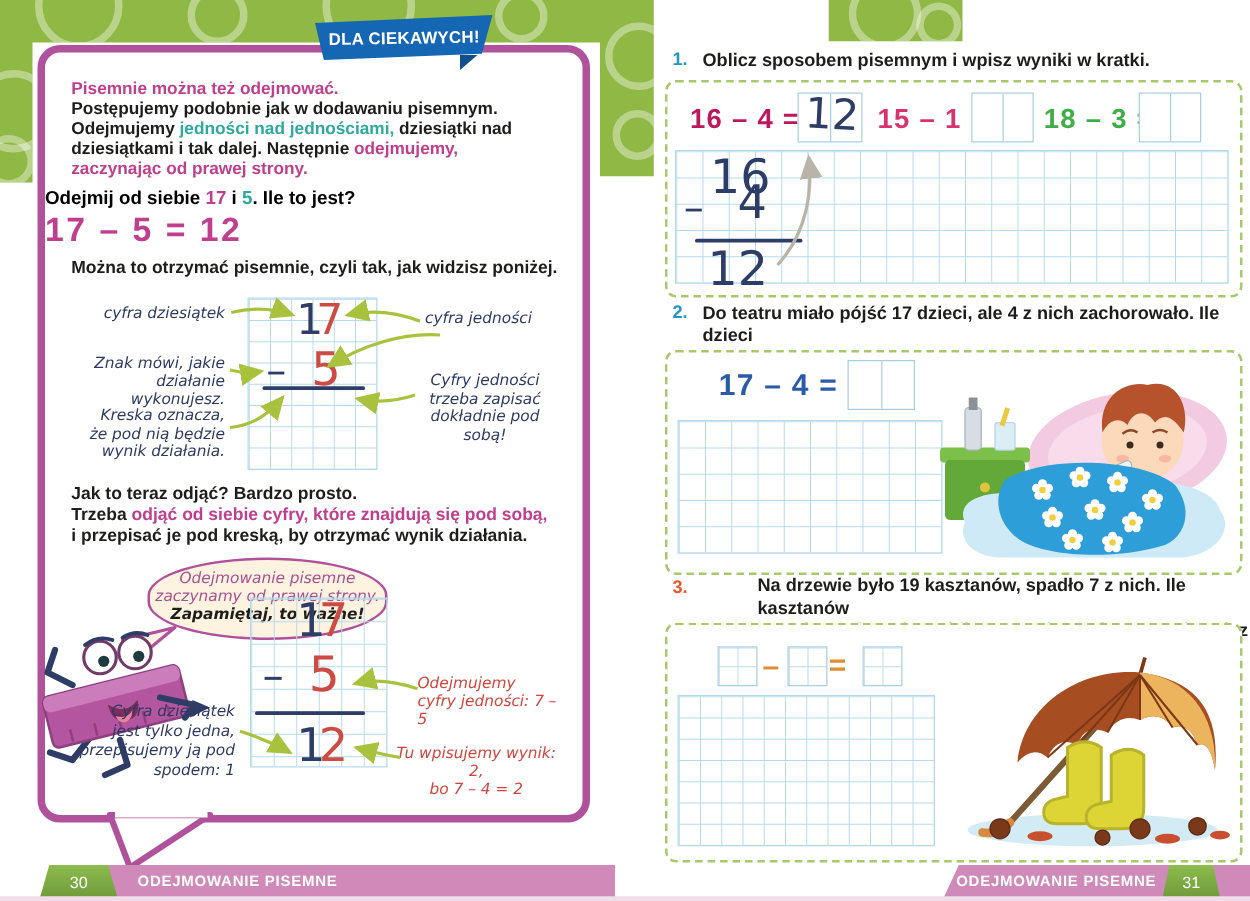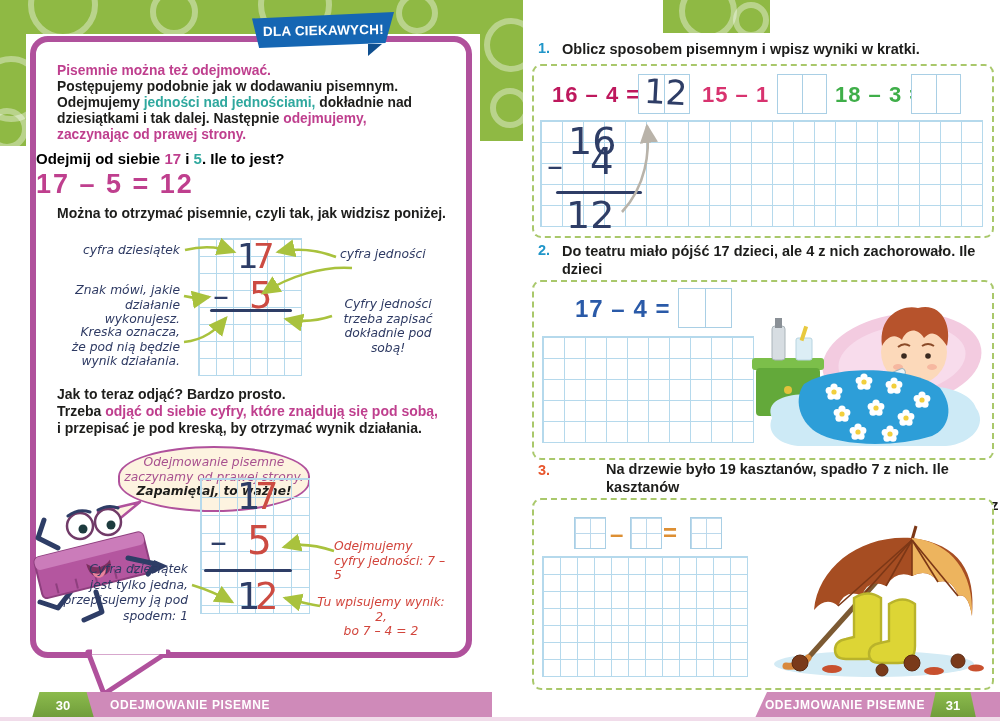--- a/index.html
+++ b/index.html
@@ -42,21 +42,21 @@
                          linear-gradient(to bottom,#bcd9ec 1px,transparent 1px);background-size:15px 15px;}
   
   .panel{position:absolute;border:2px dashed #a9c86b;border-radius:9px;background:#fff;}
   .tasknum{position:absolute;font-weight:bold;font-size:14.5px;}
   .tasktext{position:absolute;font-weight:bold;font-size:14.5px;color:#1d1d1b;line-height:18px;white-space:pre-line;}
   .eq{position:absolute;font-weight:bold;font-size:22px;letter-spacing:1px;white-space:nowrap;}
   
   .fband{position:absolute;top:692px;height:26px;background:#cf8ab9;}
   .fband .ft{position:absolute;top:6px;color:#fff;font-weight:bold;font-size:12px;letter-spacing:.6px;}
   .badge{position:absolute;top:692px;height:26px;background:linear-gradient(#8cbb4d,#6f9c3a);
-         clip-path:polygon(12% 0,88% 0,100% 100%,0 100%);color:#fff;font-weight:bold;font-size:13px;
+         clip-path:polygon(12% 0,88% 0,100% 100%,0 100%);color:#fff;font-weight:normal;font-size:13px;
          display:flex;align-items:center;justify-content:center;}
   .strip{position:absolute;left:0;top:717px;width:1000px;height:4px;background:#f1dcea;}
   
   .mbubble{position:absolute;left:118px;top:446px;width:192px;height:66px;background:#fdf3e0;
            border:2.5px solid #b0519c;border-radius:50% / 46%;text-align:center;padding-top:7px;box-sizing:border-box;}
   svg{display:block;}
 </style>
 </head>
 <body>
 
@@ -91,21 +91,21 @@
     <rect x="10" y="0" width="74" height="8" fill="#ffffff"></rect>
   </svg>
 
   <div class="banner">
     <span>DLA CIEKAWYCH!</span>
   </div>
   <div class="banner-tail"></div>
 
   <div class="txt mag" style="left:57px;top:63px;">Pisemnie można też odejmować.</div>
   <div class="txt" style="left:57px;top:79px;">Postępujemy podobnie jak w dodawaniu pisemnym.</div>
-  <div class="txt" style="left:57px;top:95px;"><span>Odejmujemy </span><span class="teal">jedności nad jednościami,</span><span> dokładnie nad</span></div>
+  <div class="txt" style="left:57px;top:95px;"><span>Odejmujemy </span><span class="teal">jedności nad jednościami,</span><span> dziesiątki nad</span></div>
   <div class="txt" style="left:57px;top:111px;"><span>dziesiątkami i tak dalej. Następnie </span><span class="mag">odejmujemy,</span></div>
   <div class="txt mag" style="left:57px;top:127px;">zaczynając od prawej strony.</div>
 
   <div class="center-line" style="top:150px;font-size:15px;"><span>Odejmij od siebie </span><span class="mag">17</span><span> i </span><span class="teal">5</span><span>. Ile to jest?</span></div>
   <div class="center-line mag" style="top:169px;font-size:27px;letter-spacing:2px;">17 – 5 = 12</div>
   <div class="txt" style="left:57px;top:206px;font-size:14px;">Można to otrzymać pisemnie, czyli tak, jak widzisz poniżej.</div>
 
   <div class="grid c17" style="left:198px;top:238px;width:102px;height:136px;"></div>
   <div class="hd navy" style="left:237px;top:239px;font-size:34px;">1</div>
   <div class="hd reddg" style="left:253px;top:239px;font-size:34px;">7</div>

